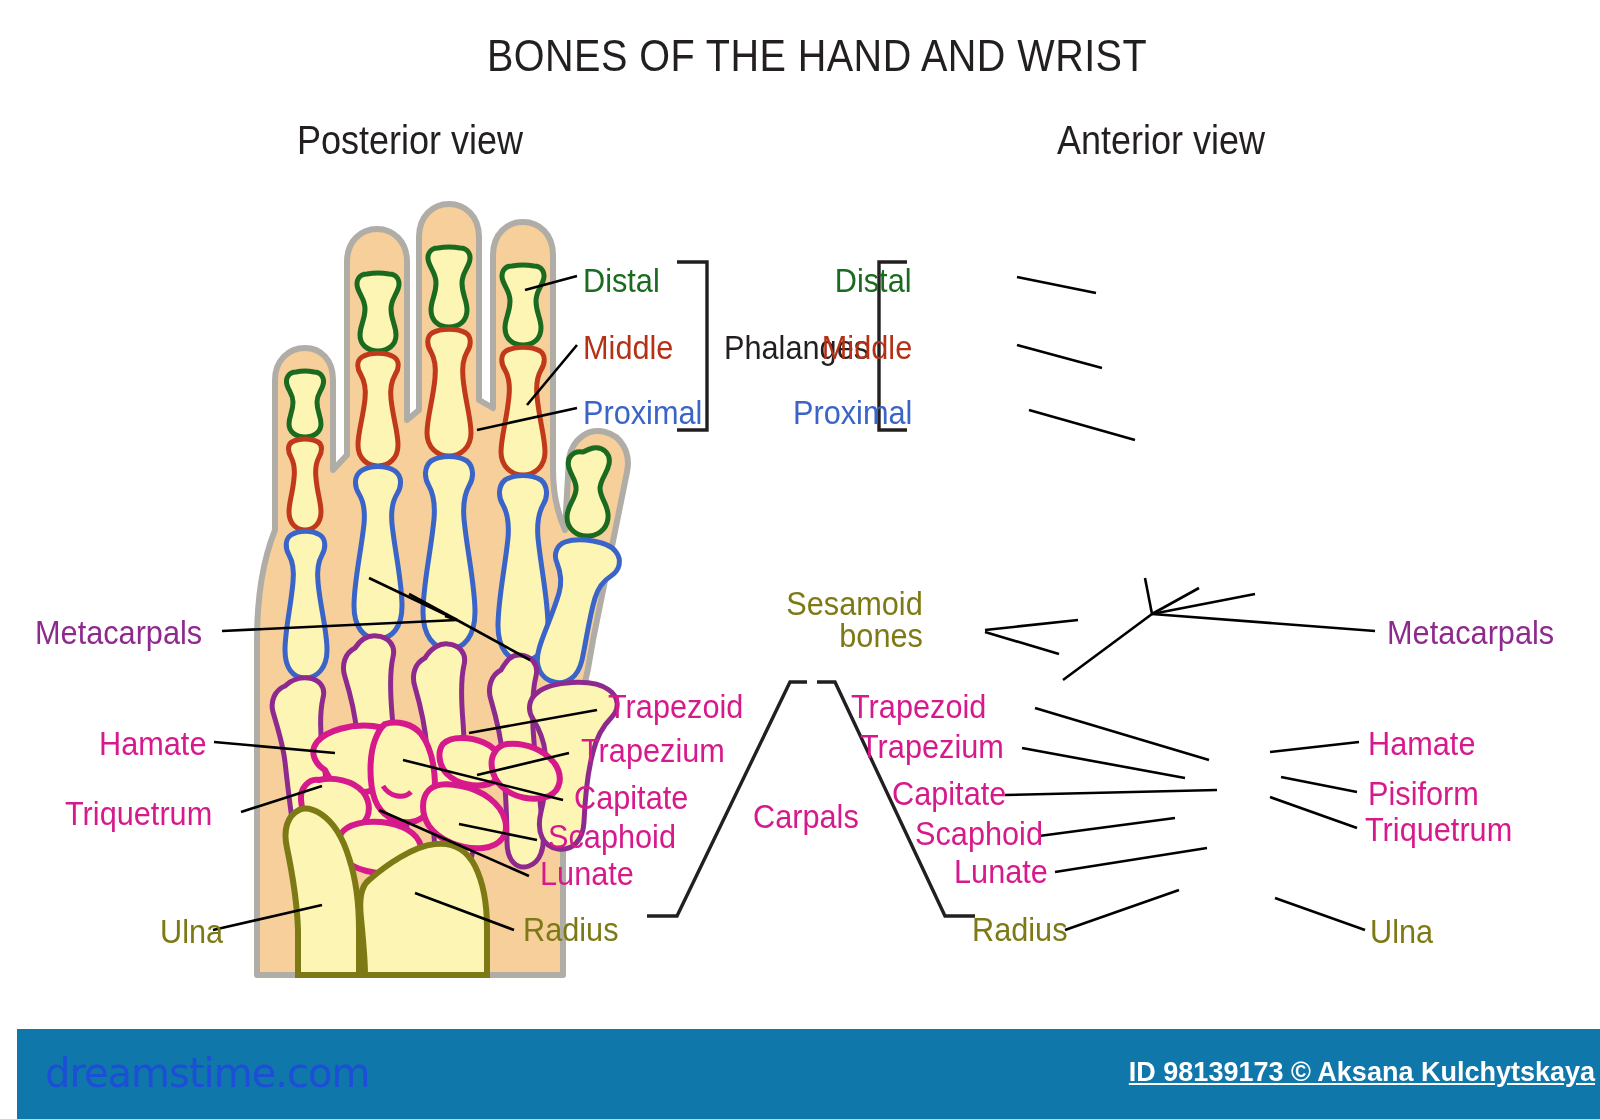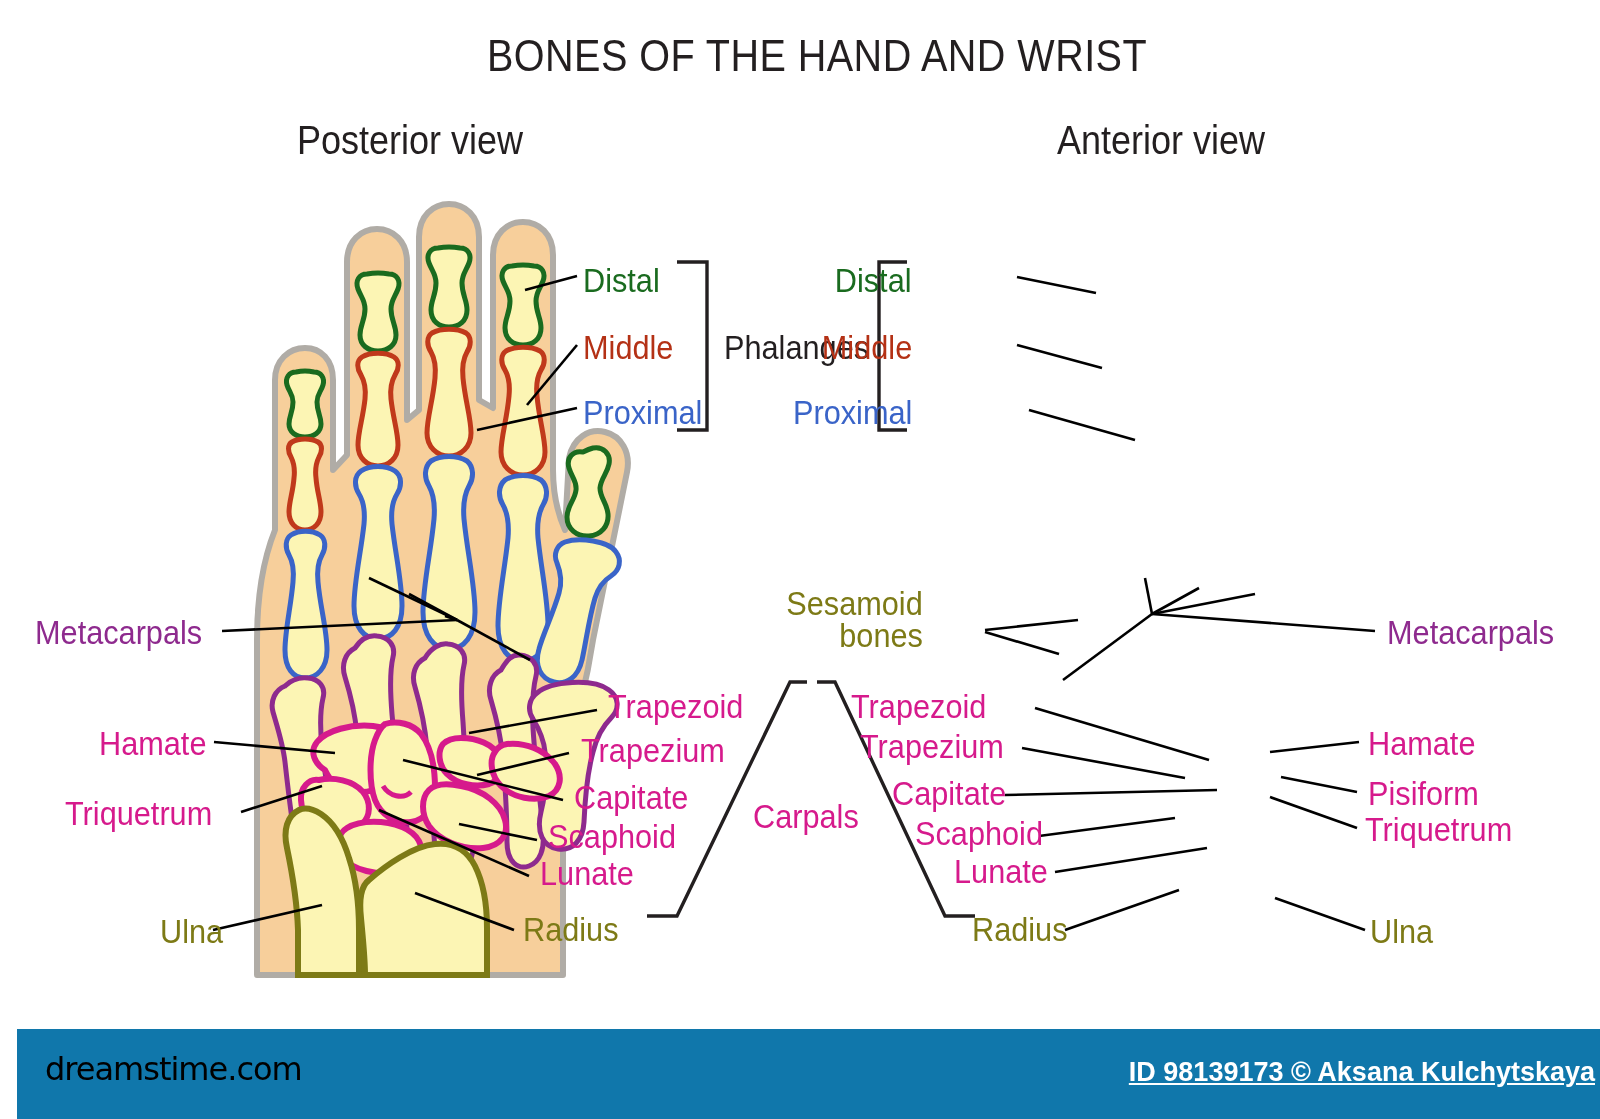--- a/index.html
+++ b/index.html
@@ -23,21 +23,21 @@
   .c-middle{color:#b43115;}
   .c-prox{color:#3a64c8;}
   .c-black{color:#231f20;}
   .c-meta{color:#8e2a8e;}
   .c-carp{color:#d61a8c;}
   .c-bone{color:#7d7a16;}
 
   svg{position:absolute;left:0;top:0;width:1600px;height:1119px;overflow:visible;}
 
   .footer{position:absolute;left:0;top:1029px;width:1600px;height:90px;background:#1077ab;}
-  .dslogo{position:absolute;left:28px;top:1050px;font-size:32px;color:#000000;
+  .dslogo{position:absolute;left:28px;top:1050px;font-size:40px;color:#1d4ed8;
           font-family:"DejaVu Sans",sans-serif;font-weight:400;letter-spacing:-1px;}
   .dsid{position:absolute;right:22px;top:1057px;font-size:27px;color:#fff;font-weight:bold;text-decoration:underline;}
 </style>
 </head>
 <body>
 
 <div id="stage">
 
   <div class="ttl">BONES OF THE HAND AND WRIST</div>
   <div class="viewttl" style="left:280px;top:118px;">Posterior view</div>

